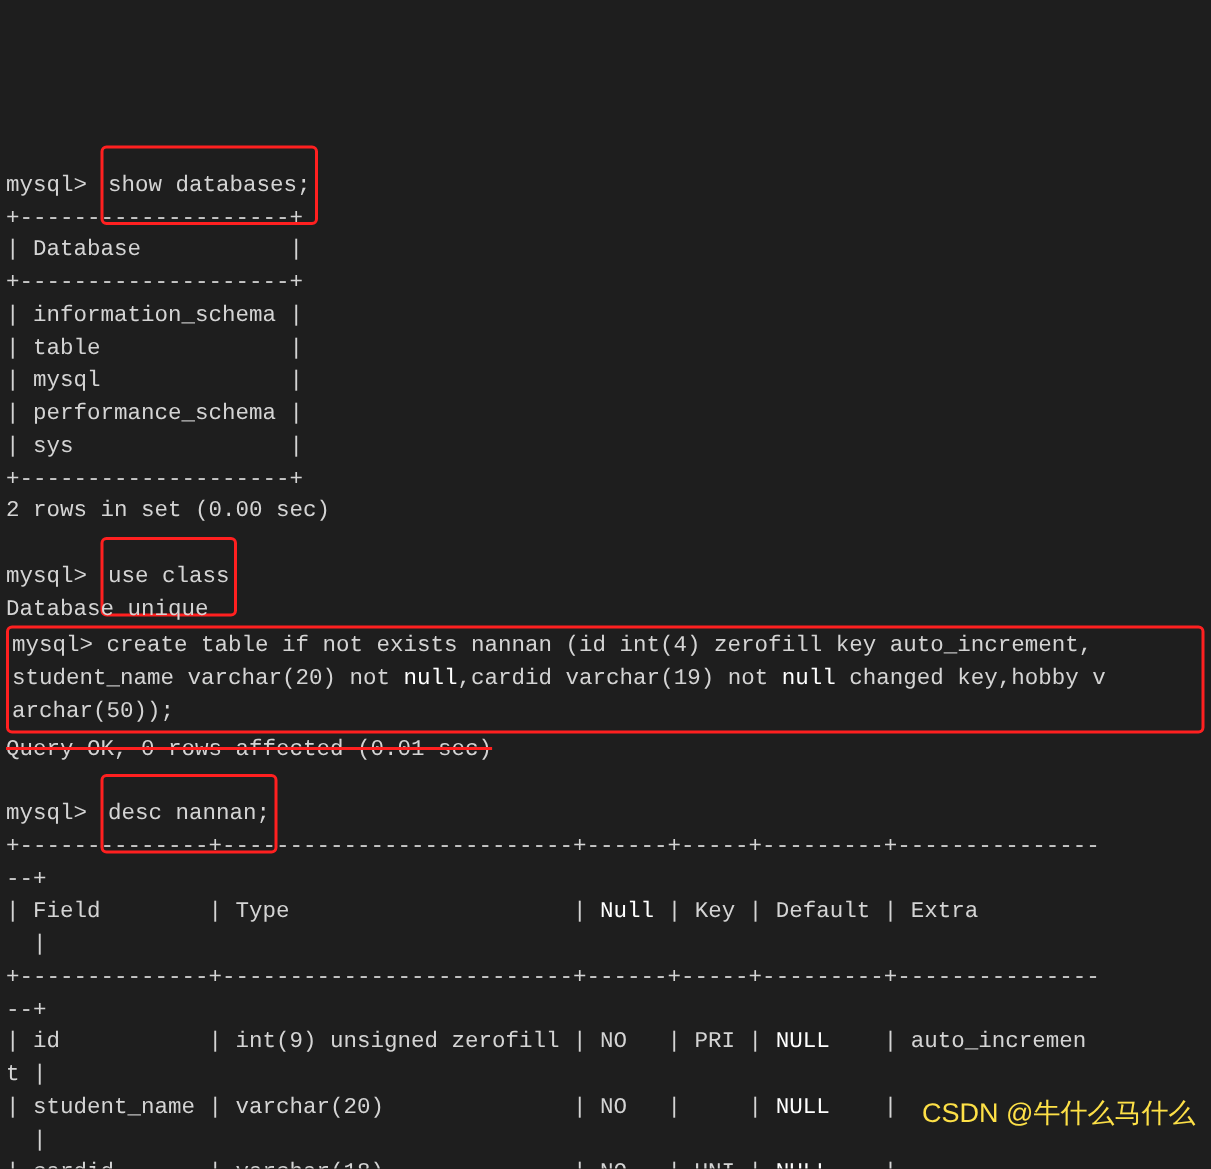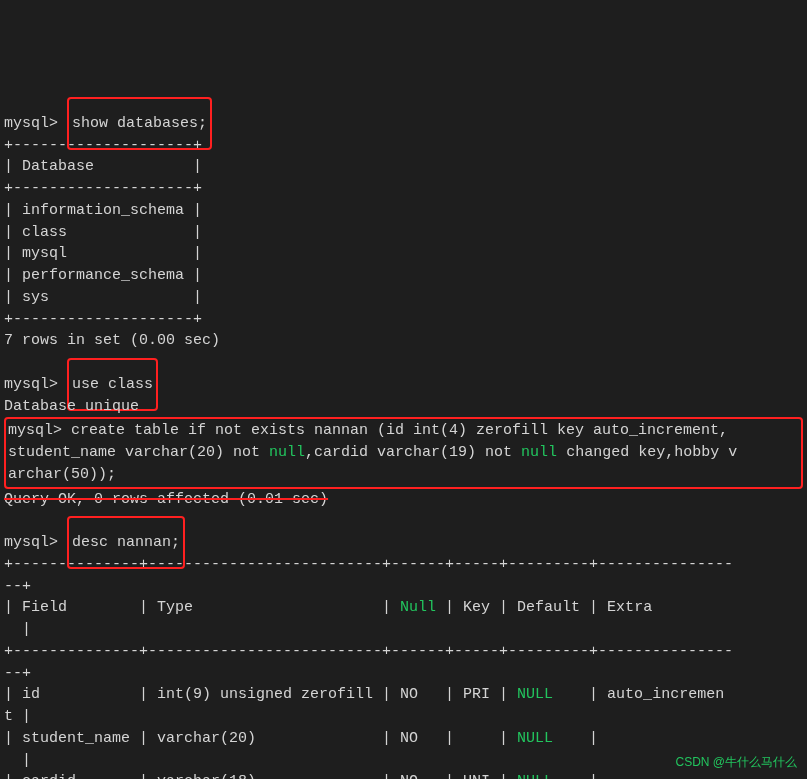--- a/index.html
+++ b/index.html
@@ -33,47 +33,47 @@
       padding: 1px 2px;
       margin-bottom: 0;
     }
     .strikethrough {
       text-decoration: line-through;
       text-decoration-color: #ff2020;
       text-decoration-thickness: 2px;
     }
     .watermark {
       position: absolute;
-      bottom: 8px;
+      bottom: 24px;
       right: 10px;
-      color: #22c55e;
-      font-size: 12px;
+      color: #fde047;
+      font-size: 18px;
       font-family: sans-serif;
     }
     .pink {
-      color: #22c55e;
+      color: #ffffff;
     }
   </style>
 </head>
 <body>
 
 
 
 <div class="terminal">
 <span>mysql&gt;</span> <span class="redbox"><span>show databases;</span></span>
 <span>+--------------------+</span>
 <span>| Database           |</span>
 <span>+--------------------+</span>
 <span>| information_schema |</span>
-<span>| class              |</span>
+<span>| table              |</span>
 <span>| mysql              |</span>
 <span>| performance_schema |</span>
 <span>| sys                |</span>
 <span>+--------------------+</span>
-<span>7 rows in set (0.00 sec)</span>
+<span>2 rows in set (0.00 sec)</span>
 
 <span>mysql&gt;</span> <span class="redbox"><span>use class</span></span>
 <span>Database unique</span>
 <div class="wide-redbox"><span>mysql&gt; create table if not exists nannan (id int(4) zerofill key auto_increment,</span>
 <span>student_name varchar(20) not </span><span class="pink">null</span><span>,cardid varchar(19) not </span><span class="pink">null</span><span> changed key,hobby v</span>
 <span>archar(50));</span></div><span class="strikethrough">Query OK, 0 rows affected (0.01 sec)</span>
 
 <span>mysql&gt;</span> <span class="redbox"><span>desc nannan;</span></span>
 <span>+--------------+--------------------------+------+-----+---------+---------------</span>
 <span>--+</span>

